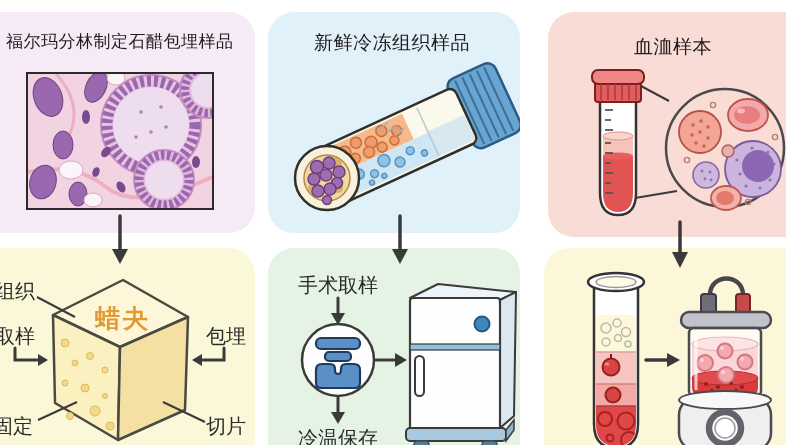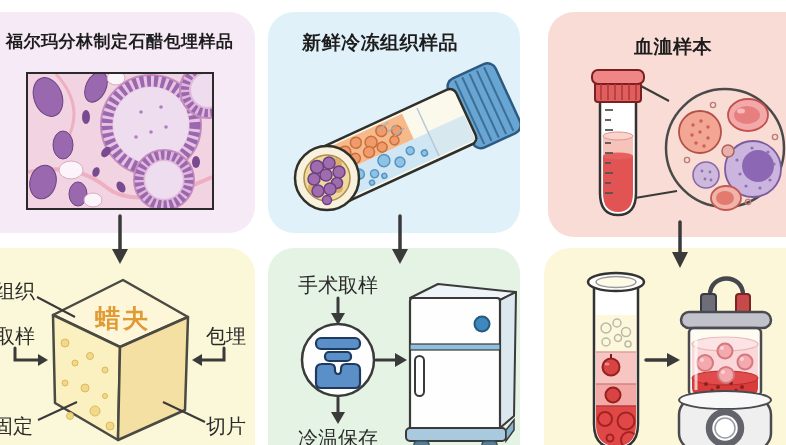--- a/index.html
+++ b/index.html
@@ -4,23 +4,23 @@
 <style>
   html,body{margin:0;padding:0;background:#ffffff;font-family:"Liberation Sans",sans-serif;}
   #stage{position:relative;width:786px;height:445px;overflow:hidden;background:#ffffff;}
   .panel{position:absolute;border-radius:26px;}
   #p-ffpe   {left:-34px;top:12px;width:289px;height:221px;background:#f6eaf6;}
   #p-frozen {left:268px;top:12px;width:252px;height:221px;background:#e1f1f9;}
   #p-blood  {left:548px;top:12px;width:272px;height:225px;background:#fadcd6;}
   #p-wax    {left:-34px;top:248px;width:289px;height:240px;background:#fbf8d9;}
   #p-flow   {left:268px;top:248px;width:252px;height:240px;background:#e4f3e3;}
   #p-sep    {left:544px;top:248px;width:276px;height:240px;background:#fdf7d9;}
-  .title{position:absolute;top:18px;font-size:19px;font-weight:700;color:#1d1d1d;text-align:center;letter-spacing:.5px;white-space:nowrap;}
+  .title{position:absolute;top:18px;font-size:19px;font-weight:400;color:#1d1d1d;text-align:center;letter-spacing:.5px;white-space:nowrap;}
   #t-ffpe{left:40px;width:220px;font-size:17px;}
-  #t-frozen{left:0;width:224px;}
+  #t-frozen{left:12px;width:224px;}
   #t-blood{left:0;width:250px;top:22px;}
   .ill{position:absolute;left:0;top:0;}
   svg text{font-family:"Liberation Sans",sans-serif;}
   .lbl{font-size:20px;fill:#2b2b2b;font-weight:500;}
   #overlay{position:absolute;left:0;top:0;pointer-events:none;}
 </style>
 </head>
 <body>
 
 <div id="stage">

